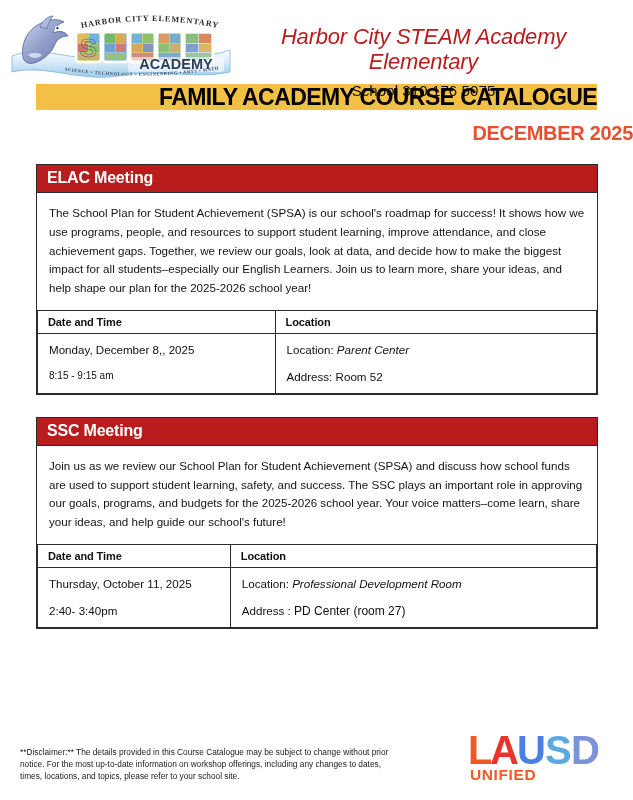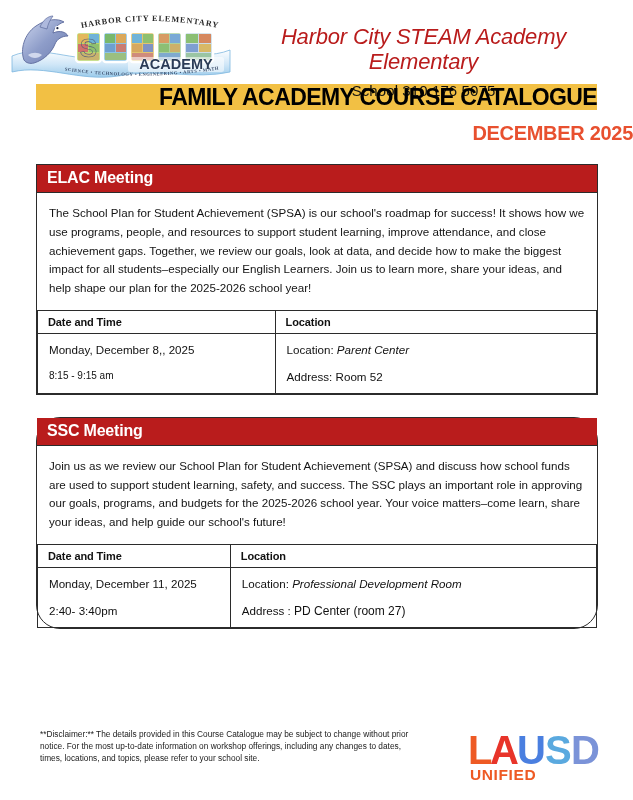--- a/index.html
+++ b/index.html
@@ -84,21 +84,21 @@
     letter-spacing: -0.3px;
   }
 
   
   .section {
     margin: 0 35px 0 36px;
     border: 1px solid #2b2b2b;
     background: #ffffff;
     box-sizing: border-box;
   }
-  .section + .section { margin-top: 22px; border-radius: 24px; }
+  .section + .section { margin-top: 22px; }
 
   .section-head {
     background: #b91c1c;
     border-bottom: 1px solid #2b2b2b;
     padding: 4px 10px 5px 10px;
   }
   .section-head-text {
     color: #ffffff;
     font-size: 16px;
     font-weight: bold;
@@ -143,21 +143,22 @@
   .nowrap { white-space: nowrap; }
   .sm-inline { font-size: 12px; }
 
   
   .footer {
     position: absolute;
     left: 0;
     right: 0;
     bottom: 10px;
     display: flex;
-    padding: 0 14px 0 40px;
+    align-items: flex-end;
+    padding: 0 14px 0 20px;
     box-sizing: border-box;
     gap: 45px;
   }
   .disclaimer {
     flex: 1;
     font-size: 8.3px;
     line-height: 1.45;
     color: #1a1a1a;
     max-width: 385px;
     padding-bottom: 8px;
@@ -325,21 +326,21 @@
       </colgroup>
     <thead>
       <tr>
         <th>Date and Time</th>
         <th>Location</th>
       </tr>
     </thead>
     <tbody>
       <tr>
         <td>
-          <div class="cell-line nowrap">Monday, December 11, 2025</div>
+          <div class="cell-line nowrap">Thursday, October 11, 2025</div>
           <div class="cell-line">2:40- 3:40pm</div>
         </td>
         <td>
           <div class="cell-line">
             <span>Location:</span>
             <span class="ital">Professional Development Room</span>
           </div>
           <div class="cell-line">
             <span>Address :</span>
             <span class="sm-inline">PD Center (room 27)</span>

